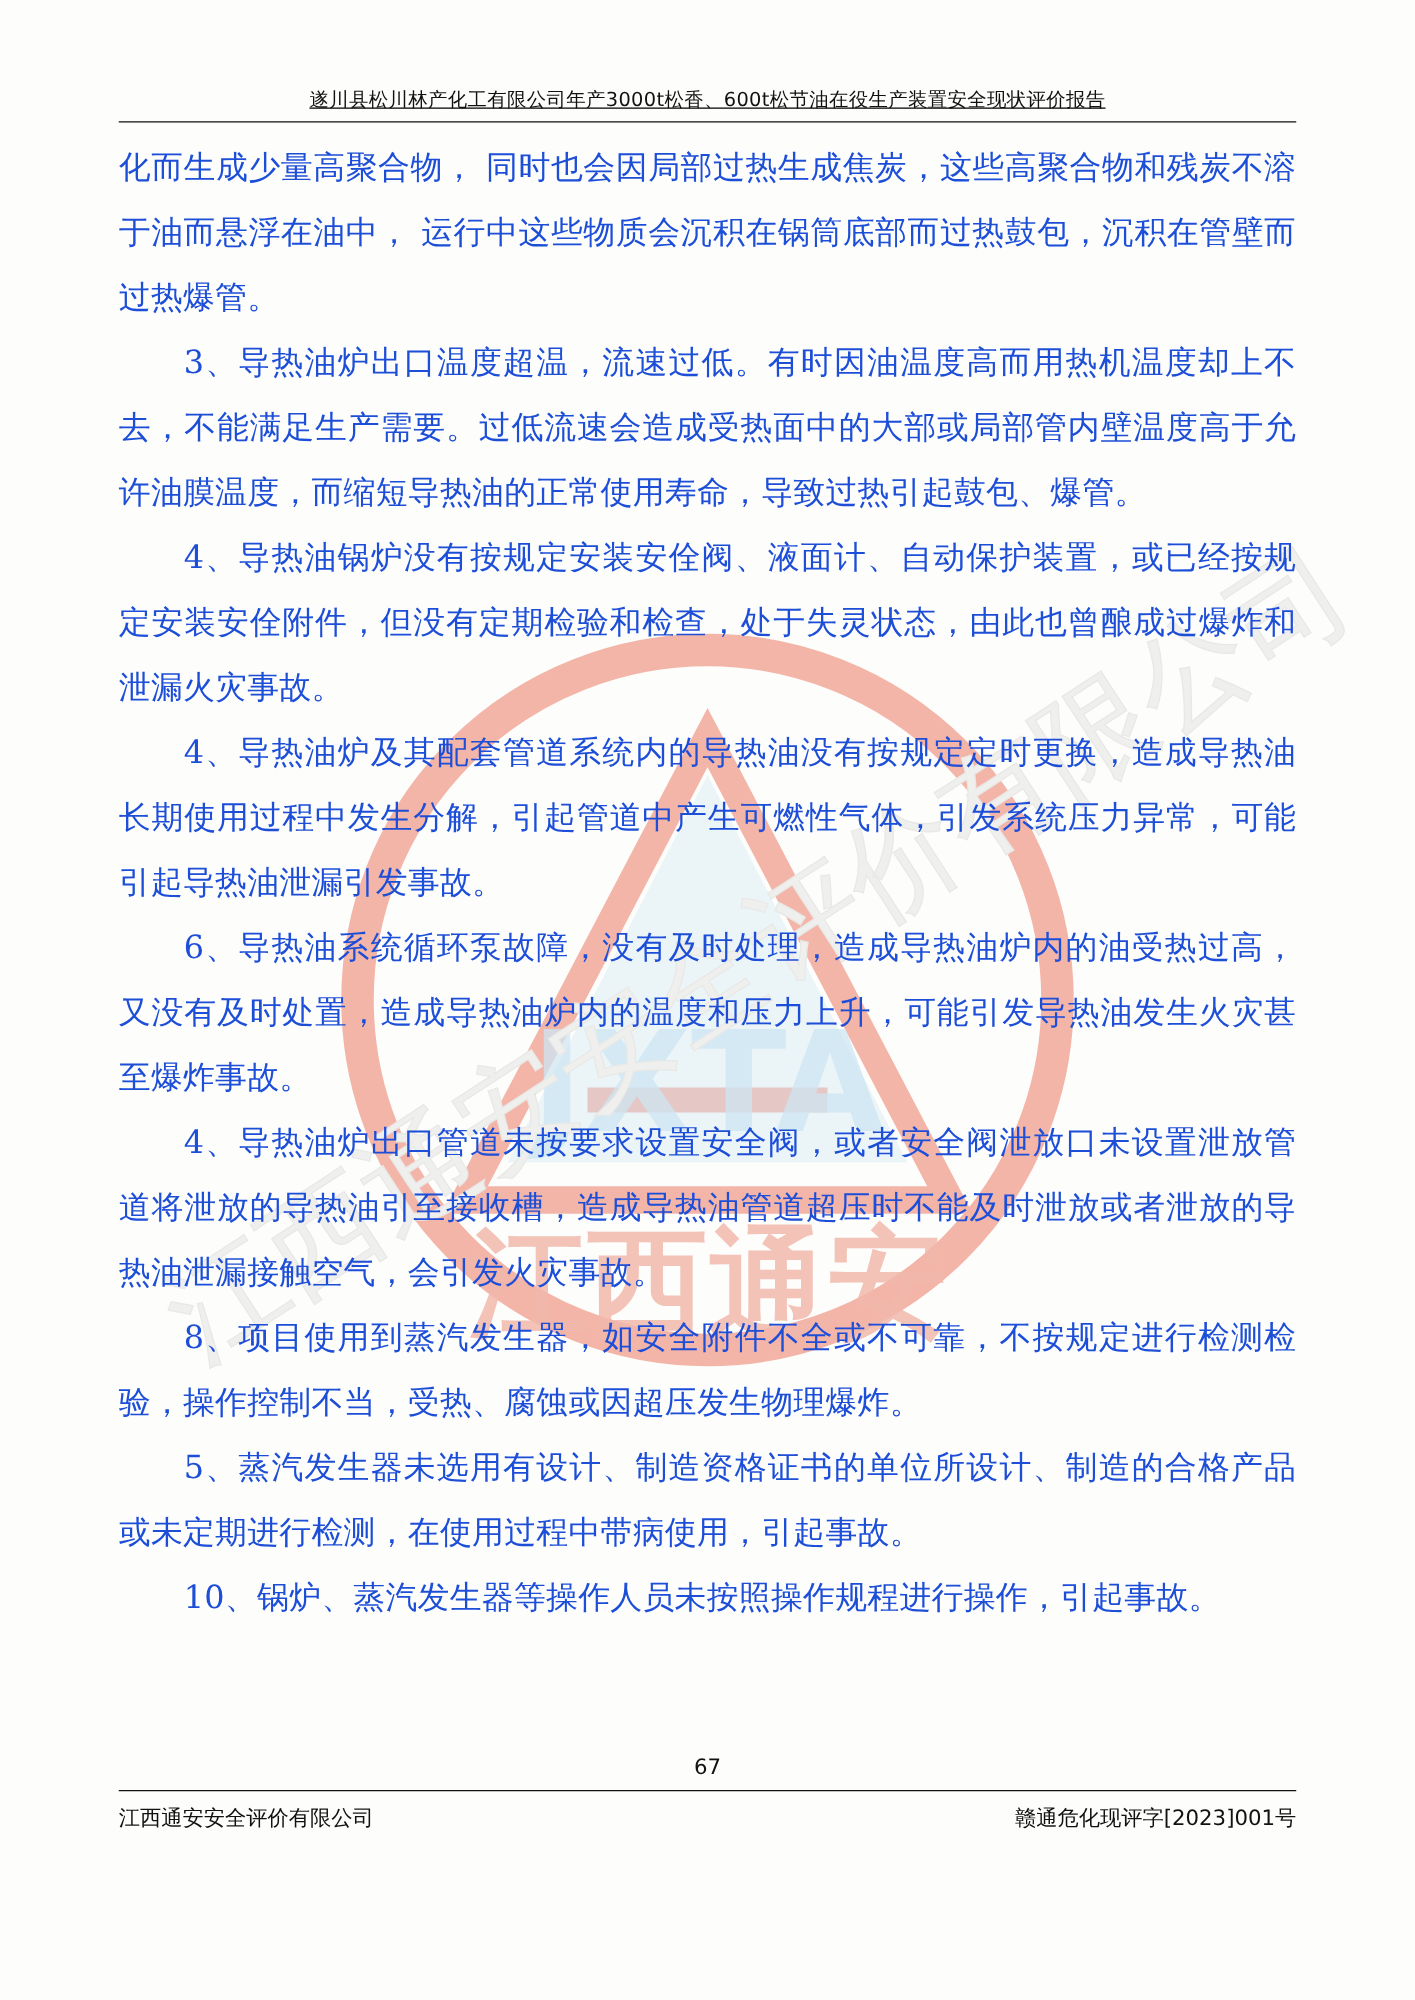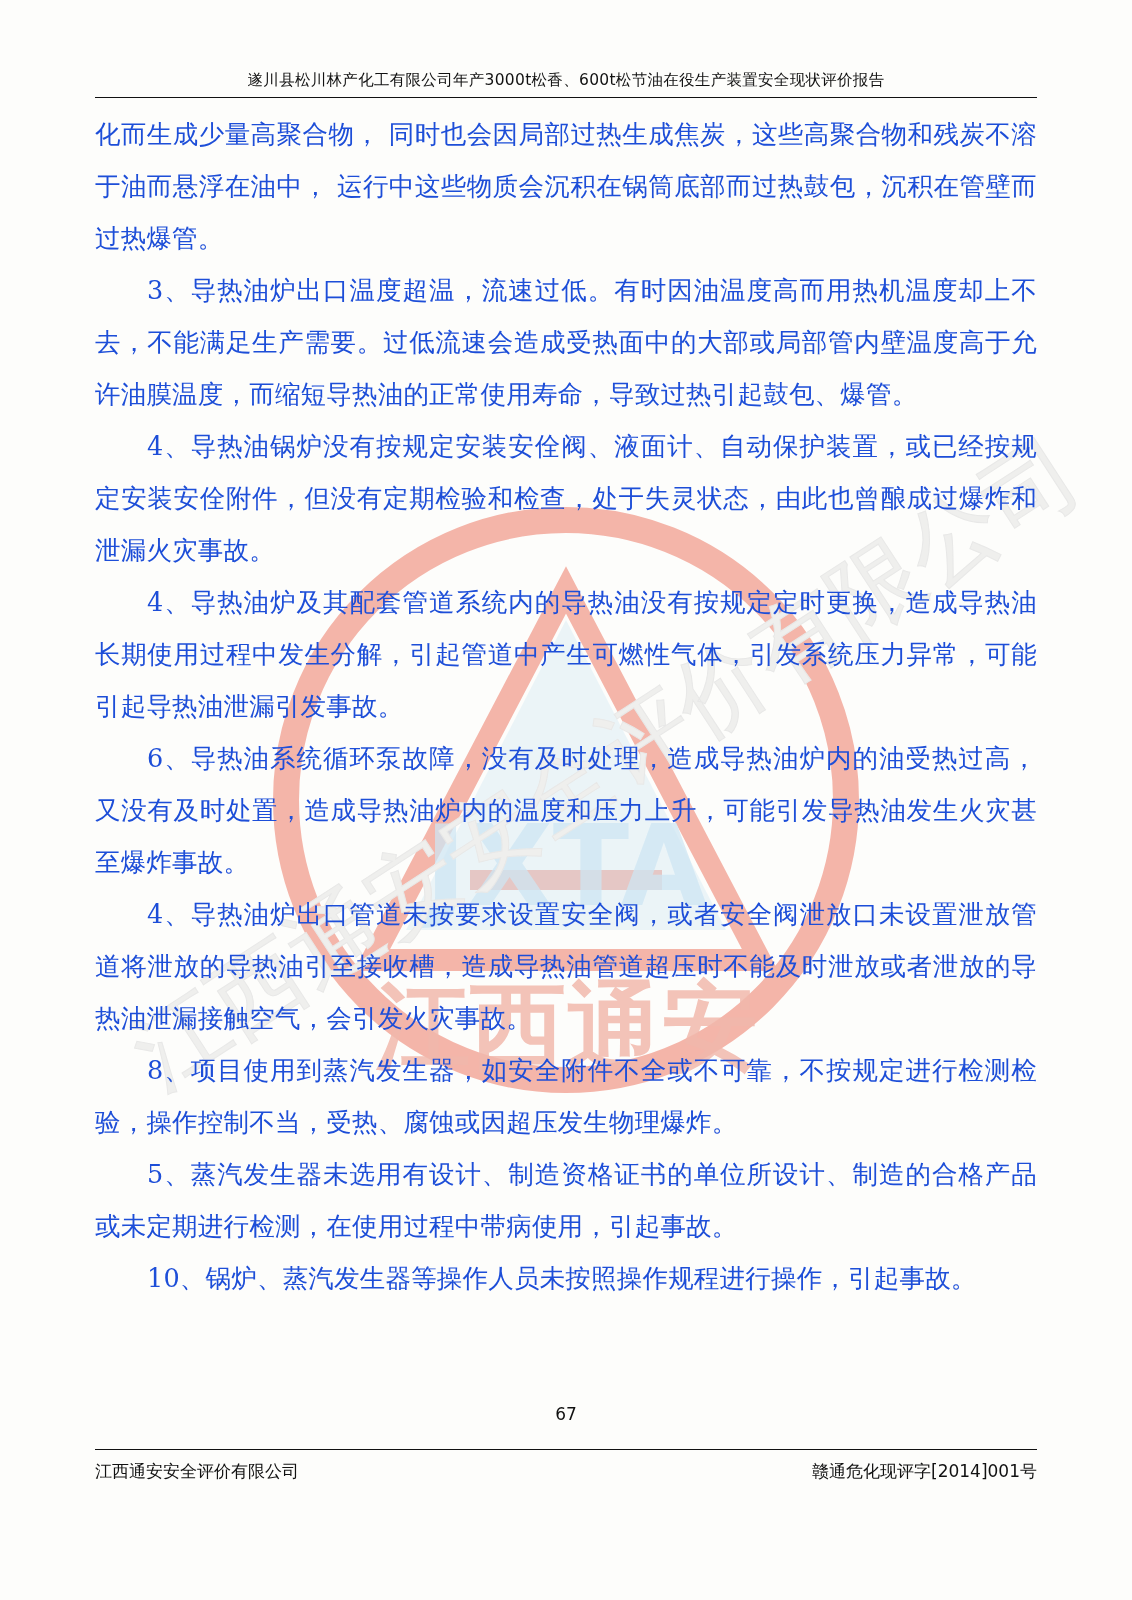--- a/index.html
+++ b/index.html
@@ -30,20 +30,21 @@
     z-index: 1;
   }
 
   
   .header {
     position: absolute;
     left: 95px;
     top: 70px;
     width: 942px;
     z-index: 3;
+    text-decoration: underline;
   }
   .header-text {
     text-align: center;
     font-family: "DejaVu Sans", sans-serif;
     font-size: 15.5px;
     color: #111;
     letter-spacing: 0.3px;
     white-space: nowrap;
   }
   .header-rule {
@@ -79,21 +80,21 @@
     left: 95px;
     top: 1404px;
     width: 942px;
     z-index: 3;
   }
   .page-number {
     text-align: center;
     font-family: "DejaVu Sans", sans-serif;
     font-size: 17px;
     color: #111;
-    margin-bottom: 25px;
+    margin-bottom: 8px;
   }
   .footer-rule {
     border-bottom: 1.4px solid #111;
   }
   .footer-row {
     display: flex;
     justify-content: space-between;
     align-items: baseline;
     margin-top: 10px;
   }
@@ -142,17 +143,17 @@
     <p class="para indent">8、项目使用到蒸汽发生器，如安全附件不全或不可靠，不按规定进行检测检验，操作控制不当，受热、腐蚀或因超压发生物理爆炸。</p>
     <p class="para indent">5、蒸汽发生器未选用有设计、制造资格证书的单位所设计、制造的合格产品或未定期进行检测，在使用过程中带病使用，引起事故。</p>
     <p class="para indent">10、锅炉、蒸汽发生器等操作人员未按照操作规程进行操作，引起事故。</p>
   </div>
 
   <div class="footer">
     <div class="page-number">67</div>
     <div class="footer-rule"></div>
     <div class="footer-row">
       <div class="footer-left">江西通安安全评价有限公司</div>
-      <div class="footer-right">赣通危化现评字[2014]001号</div>
+      <div class="footer-right">赣通危化现评字[2023]001号</div>
     </div>
   </div>
 
 </div>
 
 </body></html>

